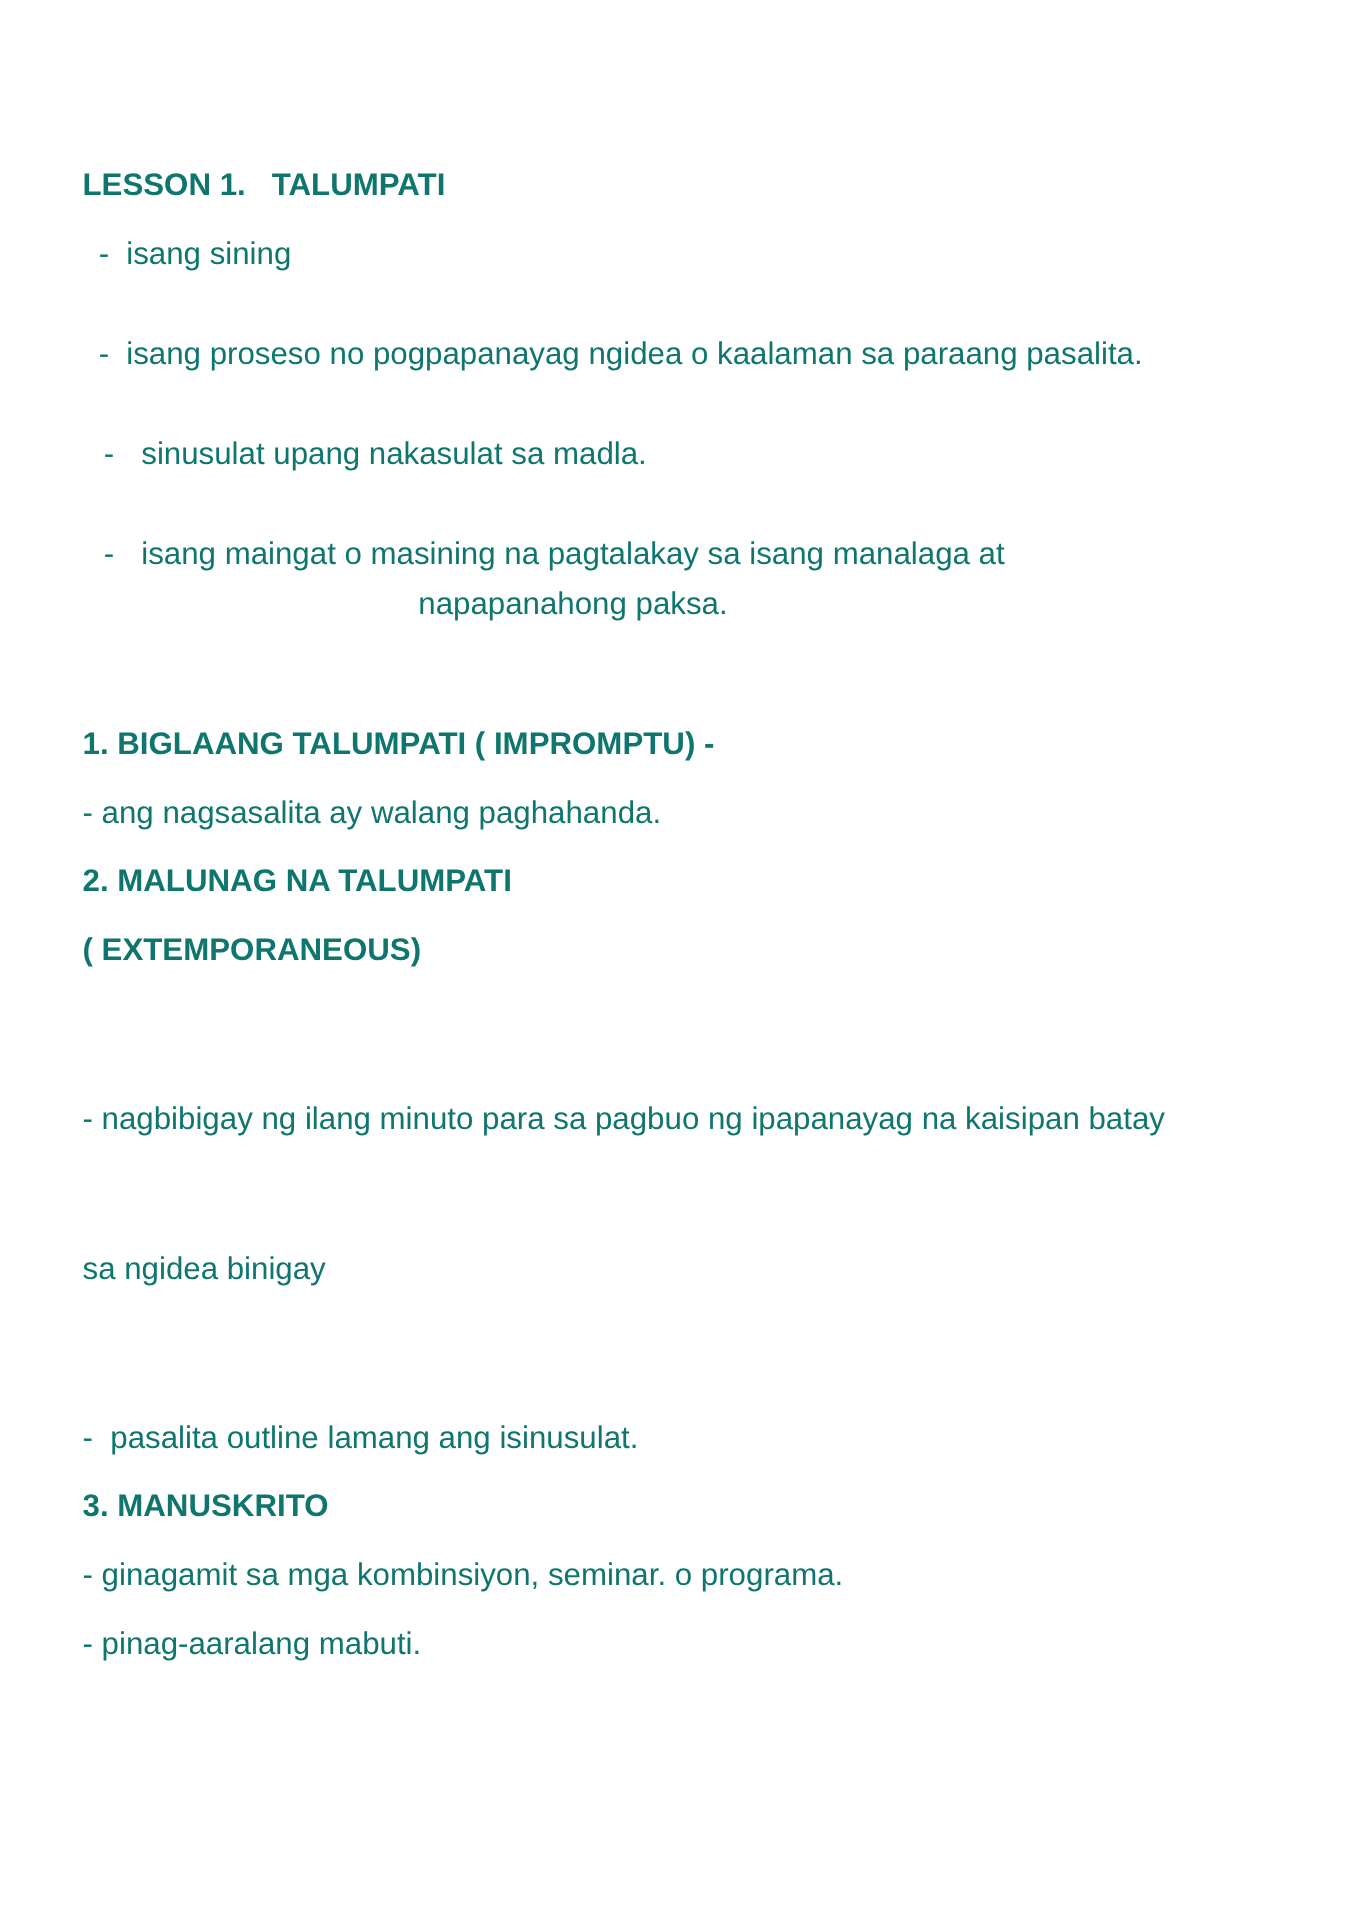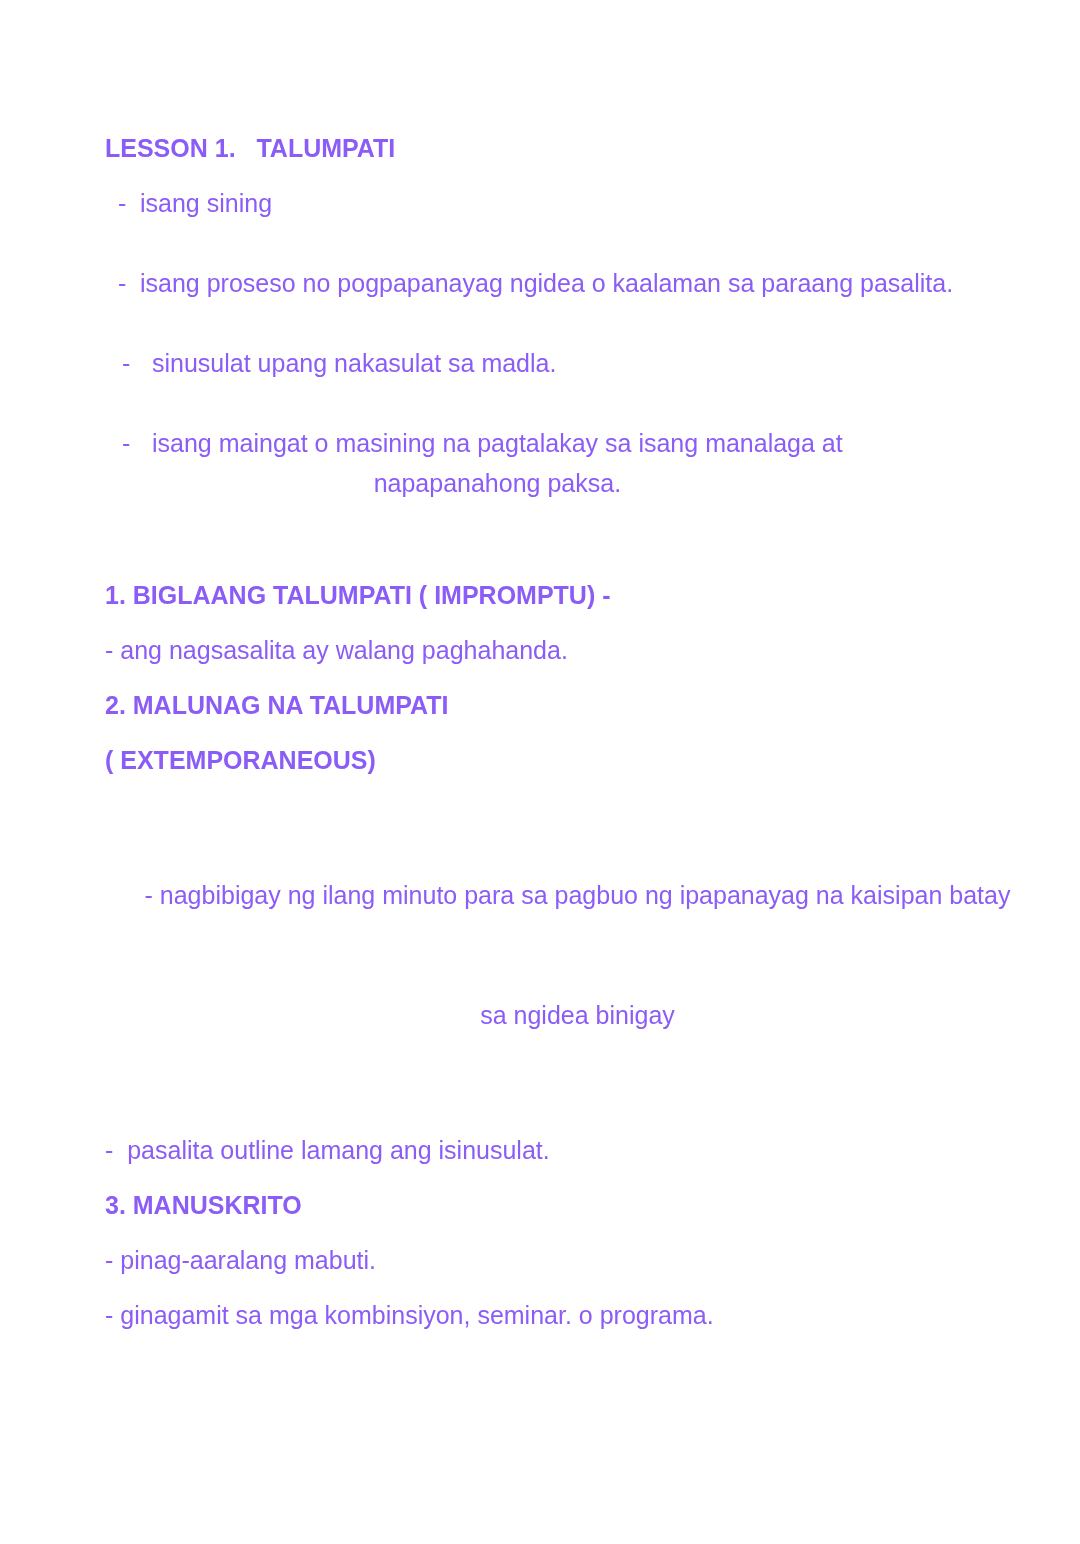--- a/index.html
+++ b/index.html
@@ -6,25 +6,25 @@
     margin: 0;
     padding: 0;
     background: #ffffff;
   }
   .page {
     position: relative;
     width: 1080px;
     height: 1544px;
     box-sizing: border-box;
     background: #ffffff;
-    padding: 128px 30px 0 105px;
+    padding: 128px 30px 0 66px;
     font-family: "Liberation Sans", sans-serif;
     font-size: 25px;
     line-height: 40px;
-    color: #8b5cf6;
+    color: #0f766e;
     overflow: hidden;
   }
   .line {
     margin: 0 0 15px 0;
     white-space: pre-wrap;
   }
   .bold {
     font-weight: 700;
   }
   
@@ -52,21 +52,20 @@
     white-space: pre-wrap;
     text-align: center;
   }
   .after-intro {
     margin-bottom: 72px;
   }
   
   .para .bl {
     display: block;
     white-space: pre-wrap;
-    text-align: center;
   }
 </style>
 </head>
 <body>
 
 <div class="page">
 
   <p class="line bold">LESSON 1.   TALUMPATI</p>
 
   <div class="ib">
@@ -104,16 +103,16 @@
 
   <p class="line bold">2. MALUNAG NA TALUMPATI</p>
   <p class="line bold">( EXTEMPORANEOUS)</p>
   <div class="line para">
     <span class="bl">- nagbibigay ng ilang minuto para sa pagbuo ng ipapanayag na kaisipan batay</span>
     <span class="bl">sa ngidea binigay</span>
   </div>
   <p class="line">-  pasalita outline lamang ang isinusulat.</p>
 
   <p class="line bold">3. MANUSKRITO</p>
+  <p class="line">- ginagamit sa mga kombinsiyon, seminar. o programa.</p>
   <p class="line">- pinag-aaralang mabuti.</p>
-  <p class="line">- ginagamit sa mga kombinsiyon, seminar. o programa.</p>
 
 </div>
 
 </body></html>

